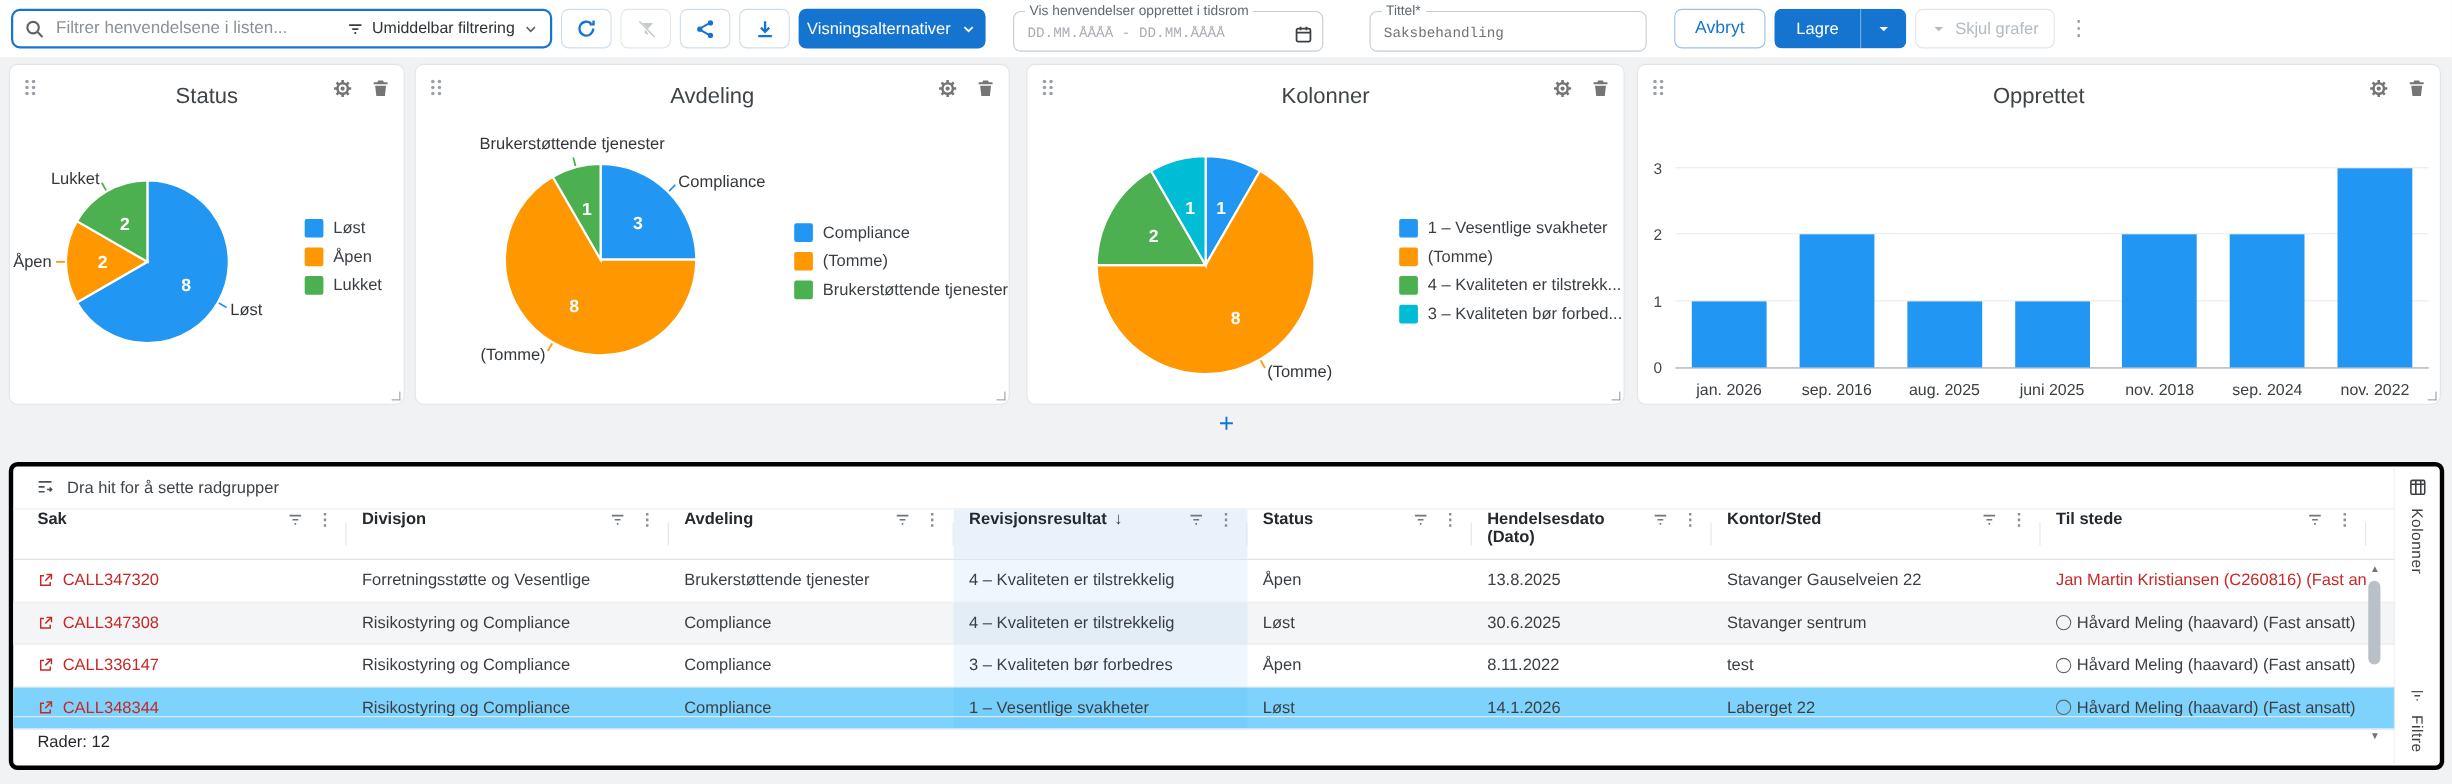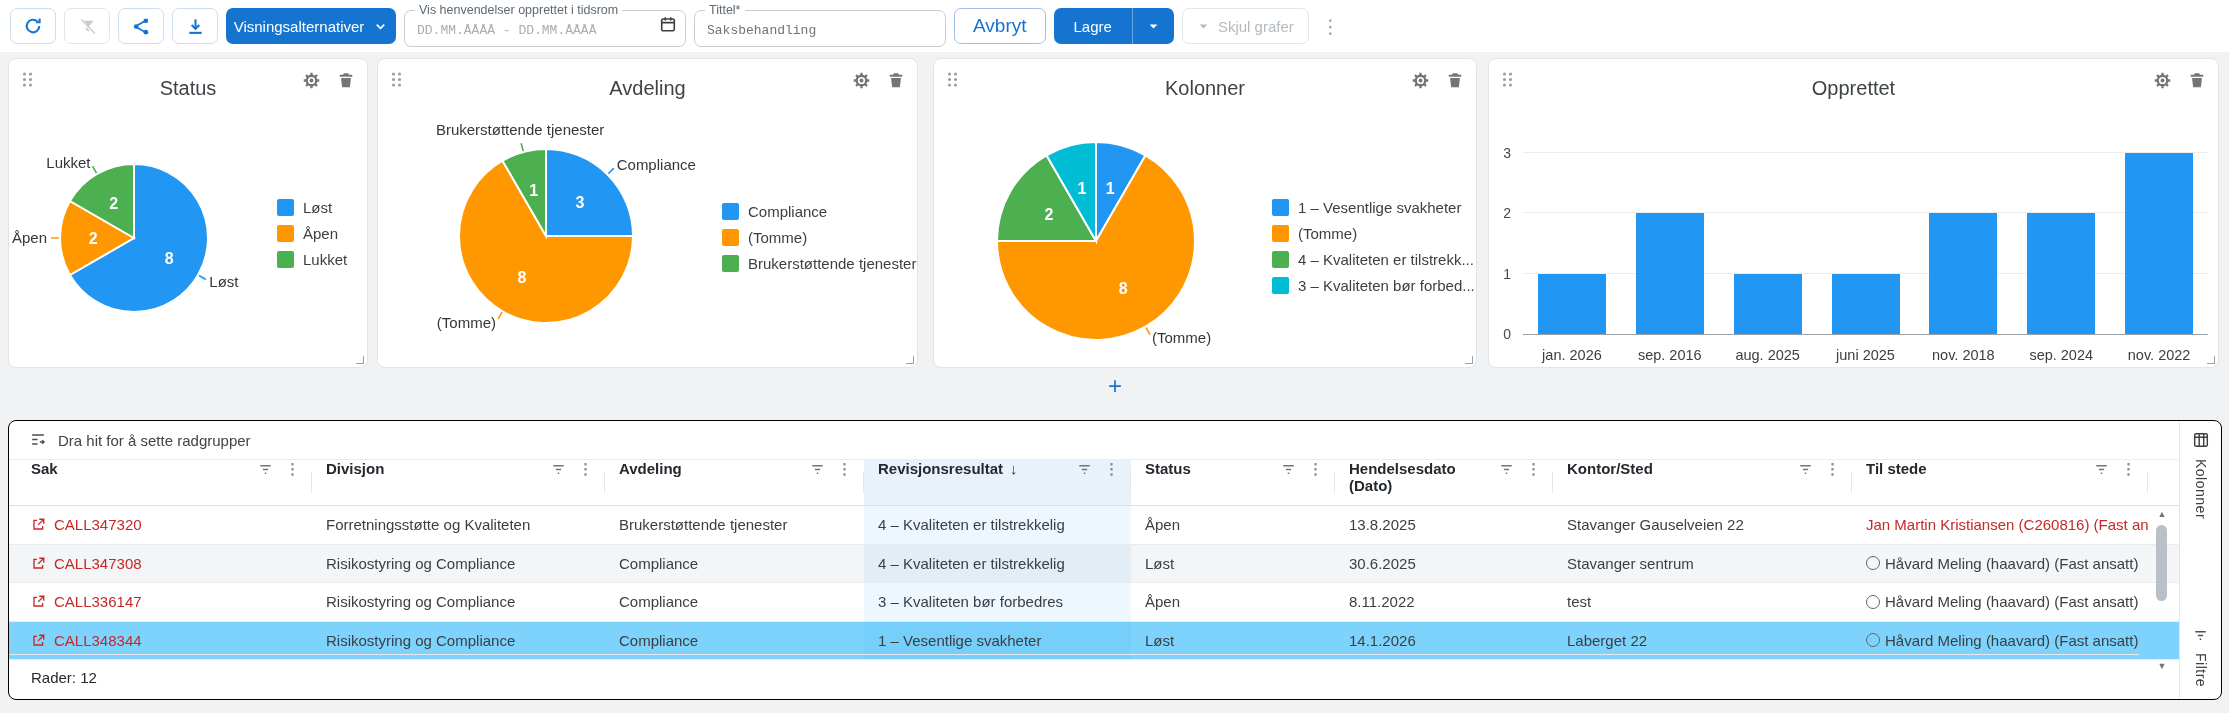--- a/index.html
+++ b/index.html
@@ -6,25 +6,25 @@
   body{width:2229px;height:713px;background:#f1f2f4;font-family:"Liberation Sans",sans-serif;color:#3c4043;position:relative;overflow:hidden;font-size:15px}
   
   .toolbar{position:absolute;left:0;top:0;width:100%;height:52px;background:#fff;display:flex;align-items:center;padding:0 10px;box-sizing:border-box;gap:8px}
   .searchbox{display:flex;align-items:center;width:492px;height:36px;border:2px solid #1674d1;border-radius:8px;padding:0 10px;box-sizing:border-box;gap:8px;background:#fff}
   .searchbox input{flex:1;border:none;outline:none;font-size:15.5px;color:#202124;font-family:inherit;min-width:0}
   .searchbox input::placeholder{color:#8b9197}
   .search-mode{display:flex;align-items:center;gap:7px;color:#2e3337;font-size:14.5px;white-space:nowrap;cursor:pointer}
   .iconbtn{width:46px;height:36px;border:1px solid #cfdded;border-radius:7px;background:#fff;display:flex;align-items:center;justify-content:center;cursor:pointer}
   .iconbtn.disabled{border-color:#e3e6e9;cursor:default}
   .btn-primary{height:36px;background:#1674d1;color:#fff;border:none;border-radius:7px;font-size:15px;font-family:inherit;display:flex;align-items:center;justify-content:center;gap:9px;padding:0 16px;cursor:pointer}
-  .fieldset{height:42px;border:1px solid #c6ccd2;border-radius:7px;margin:0;padding:0 8px 0 10px;display:flex;box-sizing:border-box;background:#fff;min-width:0}
+  .fieldset{height:42px;border:1px solid #c6ccd2;border-radius:7px;margin:17px;padding:0 8px 0 10px;display:flex;align-items:center;box-sizing:border-box;background:#fff;min-width:0}
   .fieldset legend{font-size:12.5px;color:#5d6974;padding:0 4px;line-height:10px}
   .fieldset input{border:none;outline:none;font-size:13px;color:#737373;font-family:Liberation Mono, monospace;width:100%;background:transparent}
   .fieldset input::placeholder{color:#a9aeb4}
-  .btn-outline{height:36px;background:#fff;border:1px solid #9cc0e8;color:#1674d1;border-radius:7px;font-size:19px;font-family:inherit;padding:0 18px;cursor:pointer}
+  .btn-outline{height:36px;background:#fff;border:1px solid #9cc0e8;color:#1674d1;border-radius:7px;font-size:16px;font-family:inherit;padding:0 18px;cursor:pointer}
   .splitbtn{display:flex;height:36px;border-radius:7px;overflow:hidden}
   .splitbtn .main{background:#1674d1;color:#fff;border:none;font-size:15px;font-family:inherit;padding:0 20px;cursor:pointer}
   .splitbtn .arrow{background:#1674d1;border:none;border-left:1px solid rgba(255,255,255,.35);width:42px;display:flex;align-items:center;justify-content:center;cursor:pointer}
   .btn-disabled{height:36px;background:#fff;border:1px solid #e2e5e9;color:#b3bac1;border-radius:7px;font-size:15px;font-family:inherit;padding:0 14px;display:flex;align-items:center;gap:8px;cursor:default}
   .kebab{font-size:19px;color:#8d949b;line-height:1;cursor:pointer;padding:4px}
   
   .panel{position:absolute;top:58px;height:310px;background:#fff;border:1px solid #e2e4e8;border-radius:8px;box-sizing:border-box;overflow:hidden}
   .panel-title{position:absolute;top:18px;left:0;right:0;text-align:center;font-size:20px;color:#3e4347}
   .drag-handle{position:absolute;left:12px;top:12px;cursor:grab}
   .panel-tools{position:absolute;right:12px;top:12px;display:flex;gap:16px}
@@ -44,21 +44,21 @@
   .bar-chart .bars{position:absolute;left:0;right:0;bottom:0;top:0;display:flex;align-items:flex-end}
   .bar-chart .slot{flex:1;display:flex;justify-content:center}
   .bar-chart .bar{width:68px;background:#2196f3}
   .bar-chart .yticks{position:absolute;left:0;top:94px;height:181px;width:26px}
   .bar-chart .ytick{position:absolute;right:4px;font-size:14px;color:#45494e}
   .bar-chart .xlabels{position:absolute;left:34px;right:10px;top:288px;display:flex}
   .bar-chart .xl{flex:1;text-align:center;font-size:14.5px;color:#3c4043}
   
   .add-chart{position:absolute;left:1100px;top:372px;width:30px;height:28px;border:none;background:transparent;color:#1674d1;font-size:24px;cursor:pointer;line-height:1}
   
-  .table-panel{position:absolute;left:8px;top:420px;width:2214px;height:280px;background:#fff;border:1px solid #000000;border-radius:8px;box-sizing:border-box}
+  .table-panel{position:absolute;left:8px;top:420px;width:2214px;height:280px;background:#fff;border:4px solid #000000;border-radius:8px;box-sizing:border-box}
   .table-main{position:absolute;left:0;top:0;bottom:0;right:41px;overflow:hidden;border-radius:8px 0 0 8px}
   .group-bar{height:38px;display:flex;align-items:center;gap:11px;padding-left:20px;border-bottom:1px solid #ebedf0;color:#3f4449;font-size:15px}
   .grid-cols{display:grid;grid-template-columns:303px 293px 259px 267px 204px 218px 299px 296px 1fr}
   .thead{height:45px;border-bottom:1px solid #dde1e6}
   .th{display:flex;align-items:flex-start;padding-left:14px;font-weight:bold;font-size:15px;color:#24292e;position:relative;cursor:pointer}
   .th:first-child{padding-left:22px}
   .th::after{content:'';position:absolute;right:0;top:12px;height:21px;width:1px;background:#e2e5e9}
   .th:last-child::after{display:none}
   .th.sorted{background:#e9f2fb}
   .sort-arrow{margin-left:7px;font-weight:normal;color:#33383d}
@@ -81,20 +81,42 @@
   
   .side-rail{position:absolute;right:0;top:0;bottom:0;width:41px;border-left:1px solid #e3e6ea;display:flex;flex-direction:column;align-items:center;border-radius:0 8px 8px 0}
   .vtab{writing-mode:vertical-rl;font-size:14px;color:#3c4043;cursor:pointer;letter-spacing:.5px}
   .rail-icon{margin:10px 0 10px;cursor:pointer;display:flex}
   .rail-sp{flex:1}
 </style>
 </head>
 <body>
 
 <div class="toolbar">
+  <div class="searchbox">
+    <span style="display:flex">
+      <svg viewBox="0 0 20 20" width="19" height="19" fill="none" stroke="#5f6368" stroke-width="2">
+          <circle cx="8.5" cy="8.5" r="5.5"></circle>
+          <path d="M12.8 12.8l4.7 4.7"></path>
+        </svg>
+    </span>
+    <input type="text" placeholder="Filtrer henvendelsene i listen..." style="">
+    <div class="search-mode">
+      <span style="display:flex">
+        <svg viewBox="0 0 20 20" width="16" height="16" fill="none" stroke="#3c4043" stroke-width="2">
+            <path d="M3 6h14M6.5 10.5h7M9 15h2"></path>
+          </svg>
+      </span>
+      <span>Umiddelbar filtrering</span>
+      <span style="display:flex">
+        <svg viewBox="0 0 20 20" width="15" height="15" fill="none" stroke="#5f6368" stroke-width="2">
+            <path d="M5 7.5l5 5 5-5"></path>
+          </svg>
+      </span>
+    </div>
+  </div>
   <button class="iconbtn">
     <span style="display:flex">
       <svg viewBox="0 0 20 20" width="20" height="20" fill="none" stroke="#1674d1" stroke-width="2.1">
           <path d="M16.3 10a6.3 6.3 0 1 1-1.9-4.5"></path>
           <path d="M16.6 2.6v3.6h-3.6"></path>
         </svg>
     </span>
   </button>
   <button class="iconbtn disabled">
     <span style="display:flex">
@@ -520,21 +542,21 @@
     <div id="rows">
         <div class="tr grid-cols">
           <div class="td sak">
             <svg viewBox="0 0 20 20" width="15" height="15" fill="none" stroke="#c62828" stroke-width="1.8" style="flex:none">
               <path d="M8 4.5H4v11.5h11.5V12"></path>
               <path d="M11 3h6v6"></path>
               <path d="M17 3l-7.5 7.5"></path>
             </svg>
             <span>CALL347320</span>
           </div>
-          <div class="td">Forretningsstøtte og Kvaliteten</div>
+          <div class="td">Forretningsstøtte og Vesentlige</div>
           <div class="td">Brukerstøttende tjenester</div>
           <div class="td res">4 – Kvaliteten er tilstrekkelig</div>
           <div class="td">Åpen</div>
           <div class="td">13.8.2025</div>
           <div class="td">Stavanger Gauselveien 22</div>
           <div class="td tilstede red">Jan Martin Kristiansen (C260816) (Fast ansatt)</div>
           <div class="td"></div>
         </div>
         <div class="tr grid-cols alt">
           <div class="td sak">

